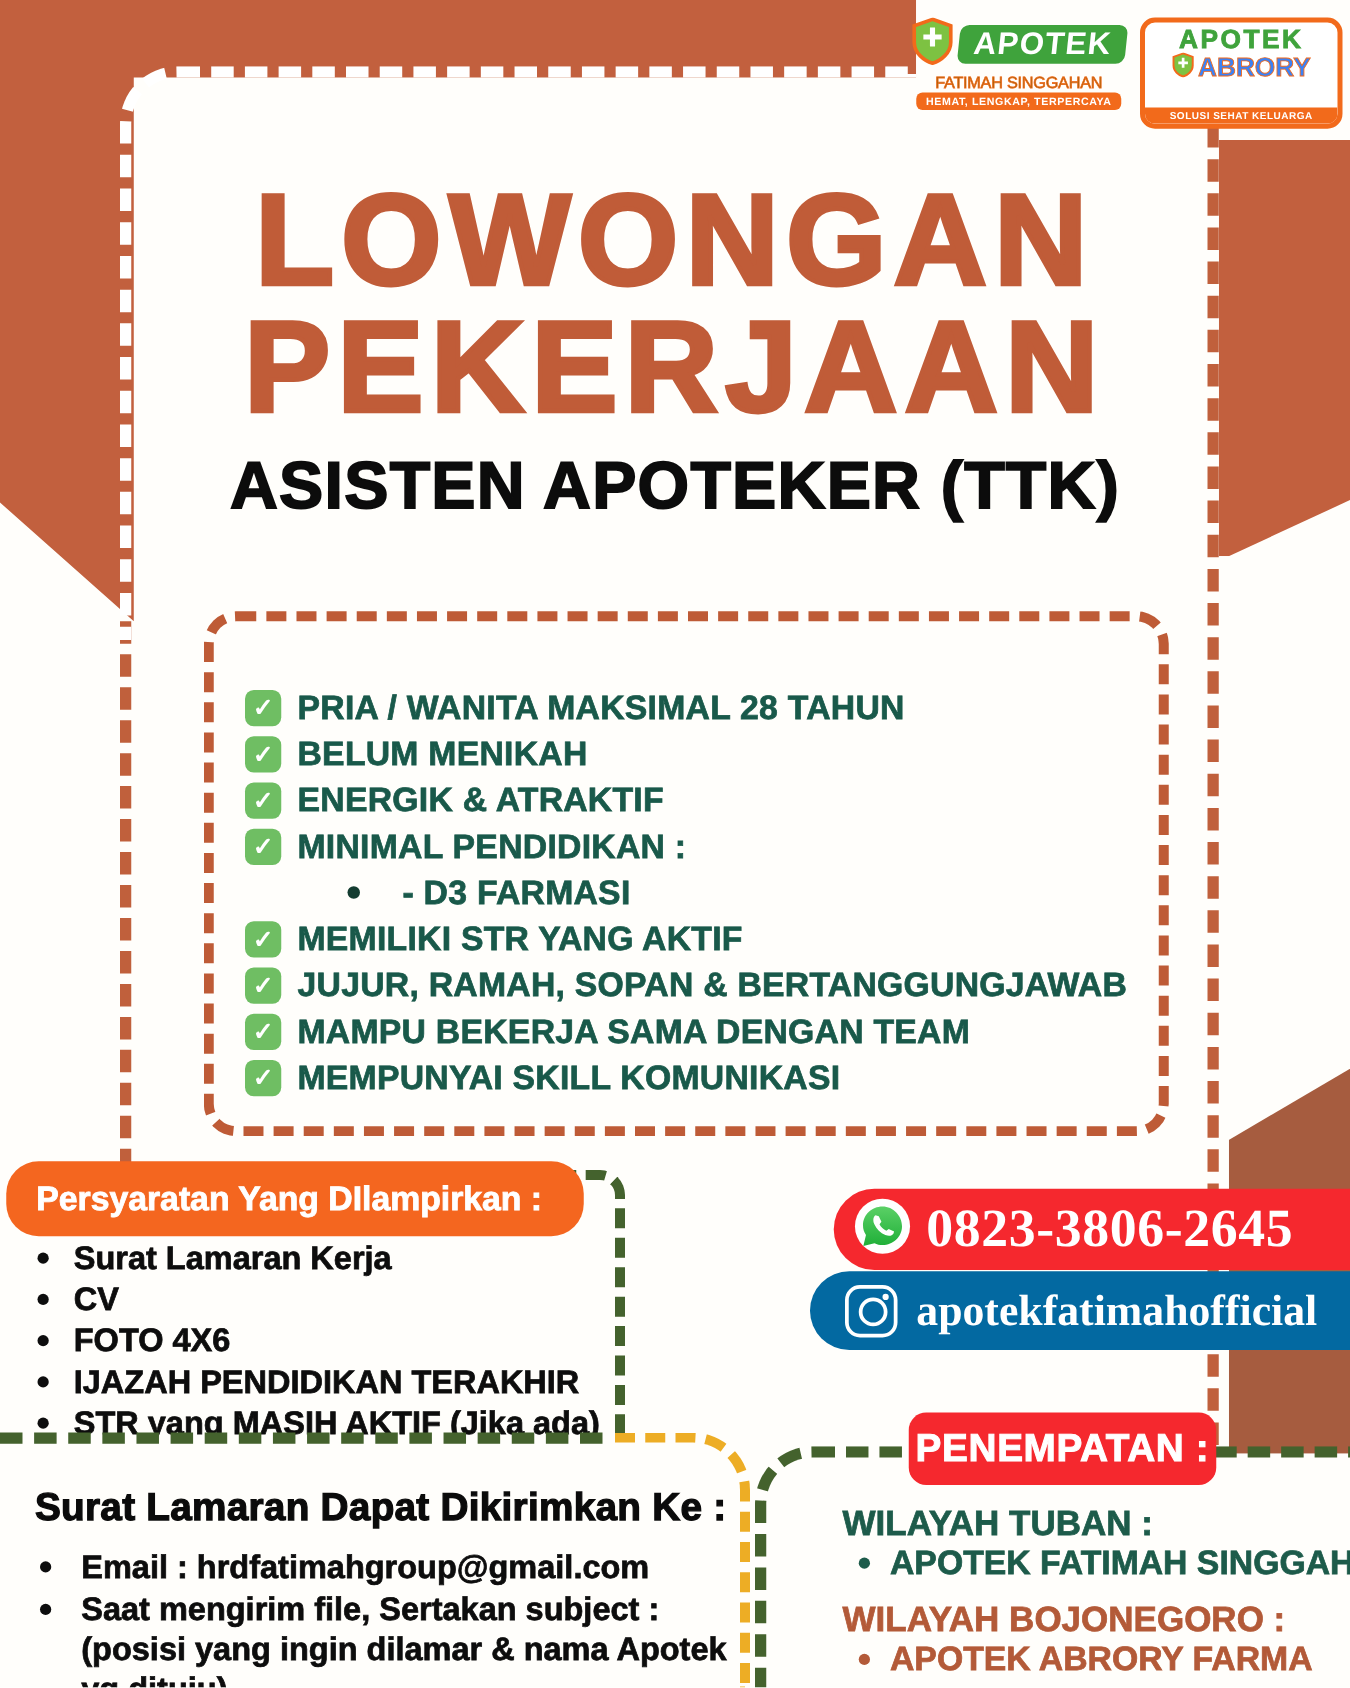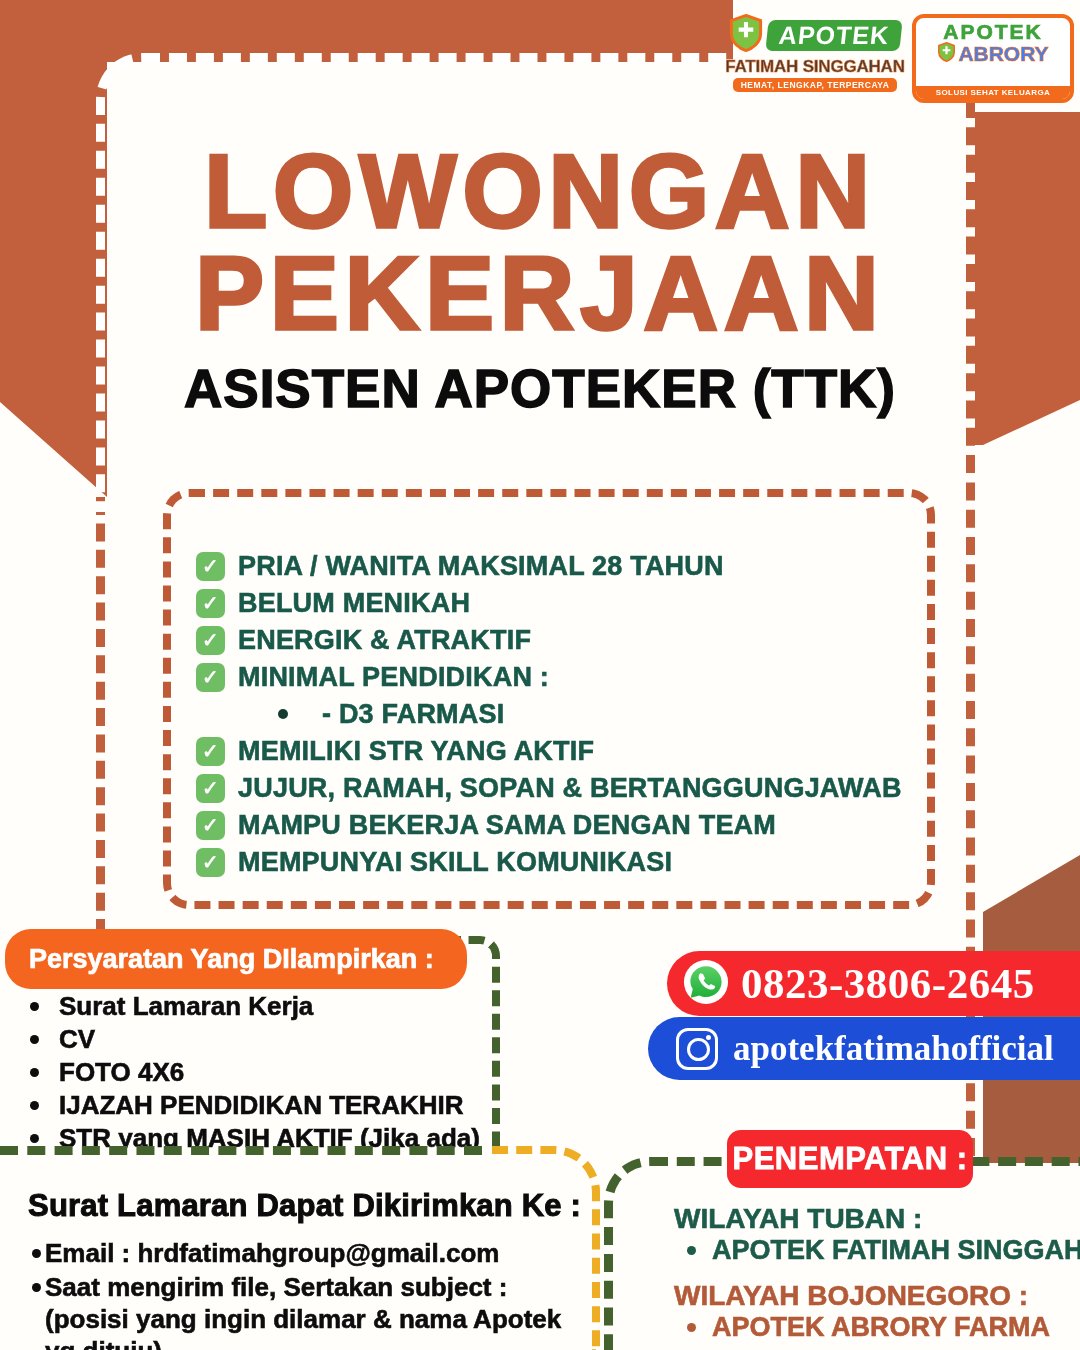--- a/index.html
+++ b/index.html
@@ -19,21 +19,21 @@
   .outline-white{left:96px;top:53px;width:628px;height:450px;z-index:3;
     border-top:9px dashed #ffffff;border-left:9px dashed #ffffff;border-top-left-radius:46px;}
   .dash-left{left:96px;top:497px;width:0;height:440px;border-left:9px dashed #C0603C;z-index:2;}
   .dash-right{left:966px;top:100px;width:0;height:1056px;border-left:9px dashed #C0603C;z-index:2;}
 
   
   .logoA{left:724px;top:14px;width:182px;z-index:4;display:flex;flex-direction:column;align-items:center;}
   .logoA .row1{display:flex;align-items:center;gap:3px;}
   .logoA .apotek{background:#3FA33C;color:#fff;font-weight:700;font-size:25px;letter-spacing:1px;
     padding:1px 12px;border-radius:7px;transform:skewX(-6deg);}
-  .logoA .name{color:#404040;font-weight:700;font-size:17px;letter-spacing:-.2px;margin-top:1px;
+  .logoA .name{color:#a16207;font-weight:400;font-size:13px;letter-spacing:-.2px;margin-top:1px;
     -webkit-text-stroke:.6px #F26A1B;white-space:nowrap;}
   .logoA .band{background:#F26A1B;color:#fff;font-weight:700;font-size:8.5px;letter-spacing:.5px;
     border-radius:5px;padding:2px 8px;margin-top:1px;white-space:nowrap;}
   .logoB{left:912px;top:14px;width:154px;height:81px;z-index:4;background:#fff;border:4px solid #F26A1B;
     border-radius:12px;display:flex;flex-direction:column;align-items:center;justify-content:flex-start;overflow:hidden;}
   .logoB .apotek{color:#3FA33C;font-weight:700;font-size:21px;letter-spacing:2px;margin-top:2px;
     -webkit-text-stroke:.7px #3FA33C;}
   .logoB .row2{display:flex;align-items:center;gap:2px;margin-top:-2px;}
   .logoB .name{color:#3b82f6;font-weight:700;font-size:21px;-webkit-text-stroke:.7px #F26A1B;}
   .logoB .band{background:#F26A1B;color:#fff;font-weight:700;font-size:8px;letter-spacing:.4px;
@@ -74,21 +74,21 @@
   .green-hline{left:0;top:1146px;width:482px;height:0;border-top:9px dashed #44622D;z-index:3;}
   .yellow-corner{left:492px;top:1146px;width:100px;height:204px;border-top:8px dashed #EDAD25;
     border-right:8px dashed #EDAD25;border-top-right-radius:46px;z-index:3;}
   .green-corner{left:604px;top:1157px;width:476px;height:193px;border-top:9px dashed #44622D;
     border-left:9px dashed #44622D;border-top-left-radius:46px;z-index:3;}
 
   
   .wa-pill{left:667px;top:951px;width:413px;height:65px;background:#F5282E;border-radius:33px 0 0 33px;
     display:flex;align-items:center;gap:12px;padding-left:16px;box-sizing:border-box;z-index:6;}
   .wa-num{color:#fff;font-family:Liberation Serif, serif;font-weight:700;font-size:43px;letter-spacing:.5px;white-space:nowrap;}
-  .ig-pill{left:648px;top:1017px;width:432px;height:63px;background:#1d4ed8;border-radius:32px 0 0 32px;
+  .ig-pill{left:648px;top:1017px;width:432px;height:63px;background:#0369a1;border-radius:32px 0 0 32px;
     display:flex;align-items:center;gap:15px;padding-left:28px;box-sizing:border-box;z-index:6;}
   .ig-handle{color:#fff;font-family:"Liberation Serif",serif;font-weight:700;font-size:35px;white-space:nowrap;}
   .igicon{width:42px;height:42px;border:3.5px solid #fff;border-radius:12px;position:relative;box-sizing:border-box;flex:0 0 42px;}
   .igicon::before{content:"";position:absolute;left:50%;top:50%;width:17px;height:17px;margin:-10.2px 0 0 -10.2px;
     border:3.5px solid #fff;border-radius:50%;}
   .igicon::after{content:"";position:absolute;right:4px;top:4px;width:5px;height:5px;border-radius:50%;background:#fff;}
 
   
   .pen-box{left:727px;top:1130px;width:246px;height:58px;background:#F5282E;border-radius:14px;
     display:flex;align-items:center;justify-content:center;color:#fff;font-size:31px;font-weight:700;
@@ -98,21 +98,21 @@
   .place .ritem{position:absolute;left:687px;display:flex;align-items:center;gap:16px;font-weight:700;
     font-size:27px;white-space:nowrap;}
   .green-t{color:#1D5B4A;-webkit-text-stroke:.6px #1D5B4A;}
   .green-t .dot{background:#1D5B4A;}
   .terra-t{color:#B35A38;-webkit-text-stroke:.6px #B35A38;}
   .terra-t .dot{background:#B35A38;}
 
   
   .apply-h{left:28px;top:1188px;color:#0b0b0b;font-weight:700;font-size:31px;letter-spacing:.2px;
     -webkit-text-stroke:1px #0b0b0b;white-space:nowrap;z-index:5;}
-  .alist .li{position:absolute;left:32px;display:flex;gap:4px;z-index:5;}
+  .alist .li{position:absolute;left:32px;display:flex;gap:24px;z-index:5;}
   .alist .dot{margin-top:11px;}
   .alist .lbl{color:#0d0d0d;font-weight:700;font-size:26px;line-height:1.23;width:545px;
     -webkit-text-stroke:.6px #0d0d0d;}
 </style>
 </head>
 <body>
 
 <div class="poster">
 
   <div class="abs pennant"></div>

